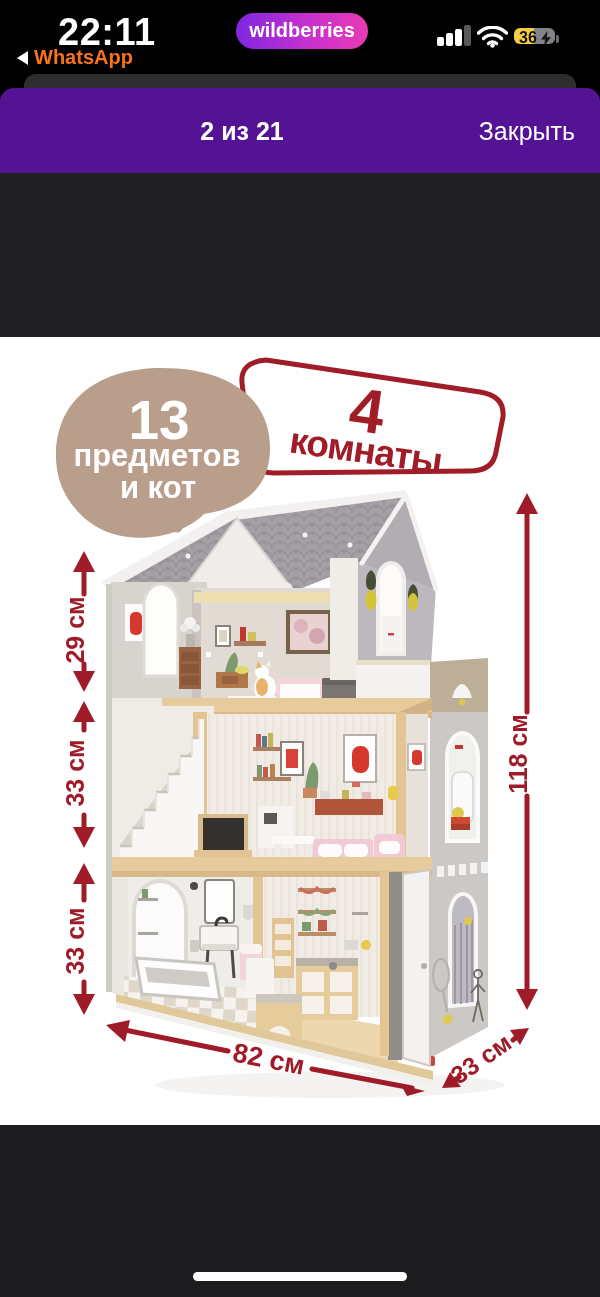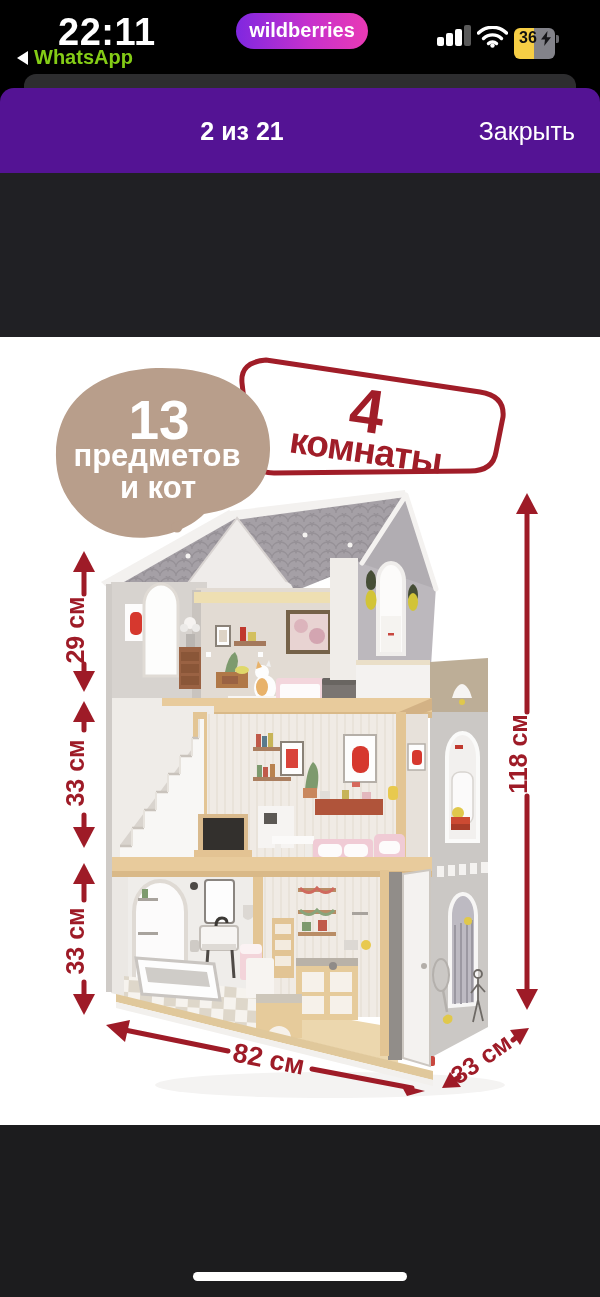--- a/index.html
+++ b/index.html
@@ -21,30 +21,30 @@
   <div class="abs" style="left:27px;bottom:0;width:7px;height:21px;border-radius:2px;background:rgba(255,255,255,0.35);"></div>
 </div>
 
 <svg class="abs" style="left:477px;top:26px;" width="31" height="22" viewBox="0 0 31 22">
   <path d="M1.5 7 A 20 20 0 0 1 29.5 7" fill="none" stroke="#fff" stroke-width="3.4" stroke-linecap="round"></path>
   <path d="M6.5 12.5 A 13 13 0 0 1 24.5 12.5" fill="none" stroke="#fff" stroke-width="3.4" stroke-linecap="round"></path>
   <path d="M11.5 17.5 A 6 6 0 0 1 19.5 17.5" fill="none" stroke="#fff" stroke-width="3.4" stroke-linecap="round"></path>
   <circle cx="15.5" cy="19.5" r="2.2" fill="#fff"></circle>
 </svg>
 
-<div class="abs" style="left:514px;top:28px;width:41px;height:31px;border-radius:6px;background:linear-gradient(90deg,#f6ce45 0,#f6ce45 48%,#83838a 48%,#83838a 100%);overflow:hidden;">
+<div class="abs" style="left:514px;top:28px;width:41px;height:16px;border-radius:6px;background:linear-gradient(90deg,#f6ce45 0,#f6ce45 48%,#83838a 48%,#83838a 100%);overflow:hidden;">
   <div class="abs" style="left:5px;top:1px;color:#101010;font-size:16px;font-weight:700;">36</div>
   <svg class="abs" style="left:26px;top:3px;" width="12" height="15" viewBox="0 0 12 15">
     <path d="M7.5 0 L1 8.5 L5 8.5 L4.2 15 L11 6.2 L6.8 6.2 Z" fill="#16161a"></path>
   </svg>
 </div>
 <div class="abs" style="left:556px;top:35px;width:3px;height:8px;border-radius:0 2px 2px 0;background:#6a6a6f;"></div>
 
 <div class="abs" style="left:17px;top:51px;width:0;height:0;border-top:7px solid transparent;border-bottom:7px solid transparent;border-right:11px solid #fff;"></div>
-<div class="abs" style="left:34px;top:46px;color:#84cc16;font-size:20px;font-weight:600;">WhatsApp</div>
+<div class="abs" style="left:34px;top:46px;color:#f97316;font-size:20px;font-weight:600;">WhatsApp</div>
 
 <div class="abs" style="left:24px;top:74px;width:552px;height:40px;border-radius:12px;background:#2d2d2f;"></div>
 
 <div class="abs" style="left:0;top:88px;width:600px;height:85px;border-radius:14px 14px 0 0;background:#541394;"></div>
 
 <div class="abs" style="left:0;top:117px;width:484px;text-align:center;color:#fff;font-size:25px;font-weight:700;">2 из 21</div>
 
 <div class="abs" style="right:25px;top:117px;color:#fff;font-size:25px;font-weight:400;text-align:center;">Закрыть</div>
 
 <div class="abs" style="left:0;top:173px;width:600px;height:164px;background:#202024;"></div>

